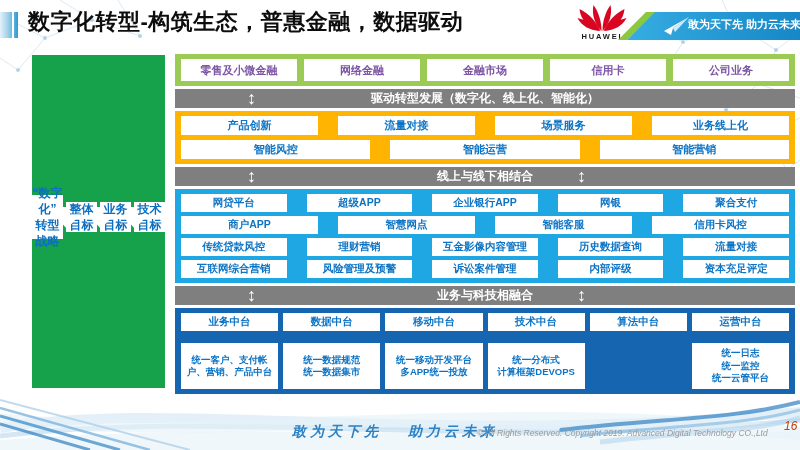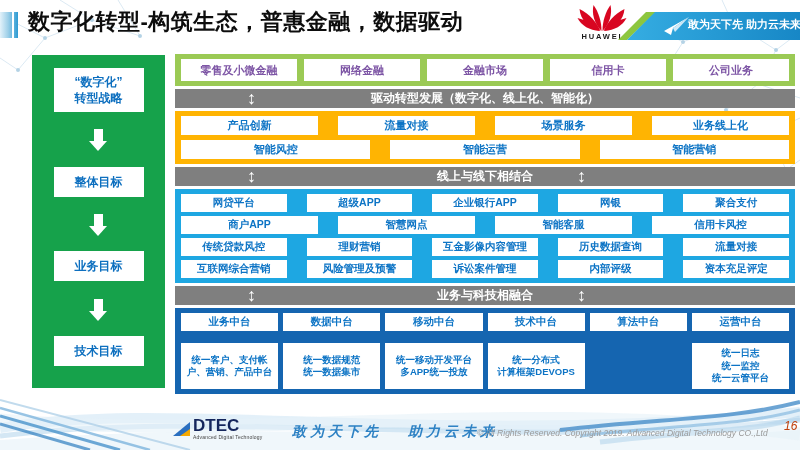--- a/index.html
+++ b/index.html
@@ -14,21 +14,21 @@
   .title-tab::after{content:"";position:absolute;right:4px;top:0;width:2px;height:100%;background:#fff;}
   .slide-title{left:28px;top:7px;font-size:22px;font-weight:bold;color:#0d0d0d;letter-spacing:.5px;}
   .huawei{left:575px;top:4px;width:54px;text-align:center;}
   .huawei-word{font-size:7.5px;font-weight:bold;color:#1a1a1a;letter-spacing:1.8px;margin-top:0px;}
   .banner{left:618px;top:10px;width:182px;height:32px;}
   .banner-text{left:688px;top:17px;width:110px;text-align:center;color:#fff;
     font-size:11px;font-weight:bold;white-space:nowrap;}
 
   
   .sidebar{left:32px;top:55px;width:133px;height:333px;background:#16a24b;
-    display:flex;flex-direction:column;align-items:center;justify-content:space-between;
+    display:flex;flex-direction:row;align-items:center;justify-content:space-between;
     padding:13px 0 22px;box-sizing:border-box;}
   .side-box{width:90px;background:#fff;color:#0d6fbf;font-weight:bold;font-size:12px;
     display:flex;flex-direction:column;align-items:center;justify-content:center;
     text-align:center;line-height:1.35;}
   .side-box.h44{height:44px;} .side-box.h30{height:30px;}
   .down-arrow{width:9px;height:12px;background:#fff;position:relative;margin:2px 0 10px;}
   .down-arrow::after{content:"";position:absolute;top:12px;left:-5px;
     border-left:9px solid transparent;border-right:9px solid transparent;border-top:10px solid #fff;}
 
   
@@ -269,27 +269,17 @@
     <div class="pcol">
       <div class="phead">运营中台</div>
       <div class="pbody">
         <span>统一日志</span>
         <span>统一监控</span>
         <span>统一云管平台</span>
       </div>
     </div>
   </div>
 
-  <div class="abs adtec z1">
-    <svg width="20" height="18" viewBox="0 0 20 18">
-      <polygon points="1,16 18,2 18,16" fill="#2a6fc0"></polygon>
-      <polygon points="8,16 18,9 18,16" fill="#f5a800"></polygon>
-    </svg>
-    <div class="adtec-text">
-      <div class="adtec-word">DTEC</div>
-      <div class="adtec-sub">Advanced Digital Technology</div>
-    </div>
-  </div>
   <div class="abs footer-slogan z1">敢为天下先　 助力云未来</div>
   <div class="abs copyright z1">© All Rights Reserved. Copyright 2019. Advanced Digital Technology CO.,Ltd</div>
   <div class="abs page-num z1">16</div>
 
 </div>
 
 </body></html>

